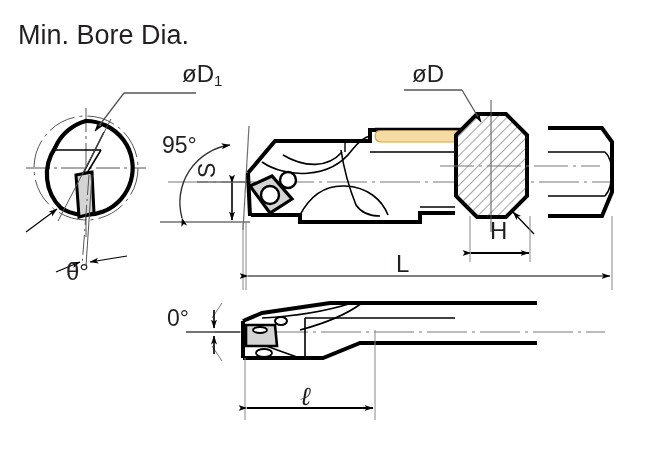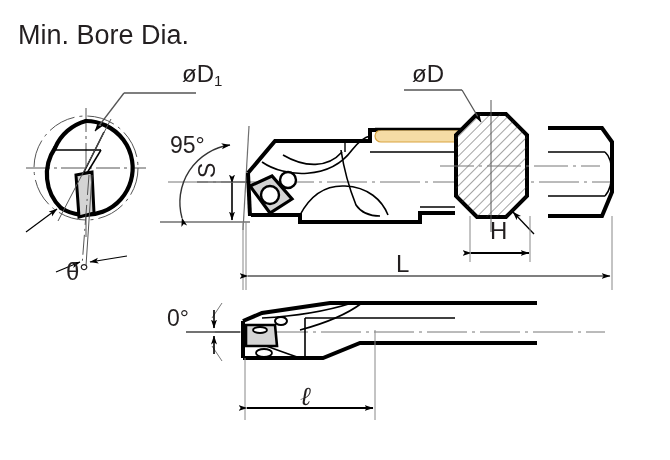--- a/index.html
+++ b/index.html
@@ -28,21 +28,21 @@
     position: absolute;
     color: #231f20;
     font-family: "Liberation Sans", sans-serif;
     white-space: nowrap;
     line-height: 1;
   }
   .lbl-title { font-size: 27px; left: 18px; top: 22px; letter-spacing: 0px; }
   .lbl-d1 { font-size: 24px; left: 134px; top: 62px; margin-left: 48px; }
   .lbl-d1 sub { font-size: 15px; vertical-align: baseline; position: relative; top: 4px; }
   .lbl-d  { font-size: 24px; left: 412px; top: 62px; }
-  .lbl-95 { font-size: 23px; left: 170px; top: 134px; }
+  .lbl-95 { font-size: 23px; left: 162px; top: 134px; }
   .lbl-S  { font-size: 23px; left: 196px; top: 178px;
             transform: rotate(-90deg); transform-origin: left top; }
   .lbl-th { font-size: 24px; left: 66px; top: 260px; }
   .lbl-0  { font-size: 23px; left: 167px; top: 307px; }
   .lbl-L  { font-size: 24px; left: 396px; top: 252px; }
   .lbl-H  { font-size: 24px; left: 490px; top: 219px; }
   .lbl-l  { font-size: 26px; left: 300px; top: 384px;
             font-family: "Liberation Serif", serif; font-style: italic; }
 </style>
 </head>

